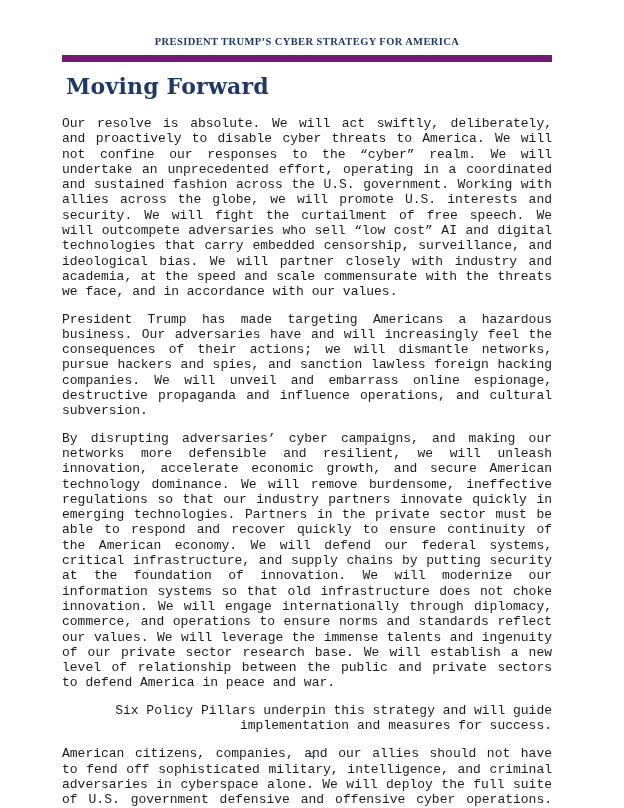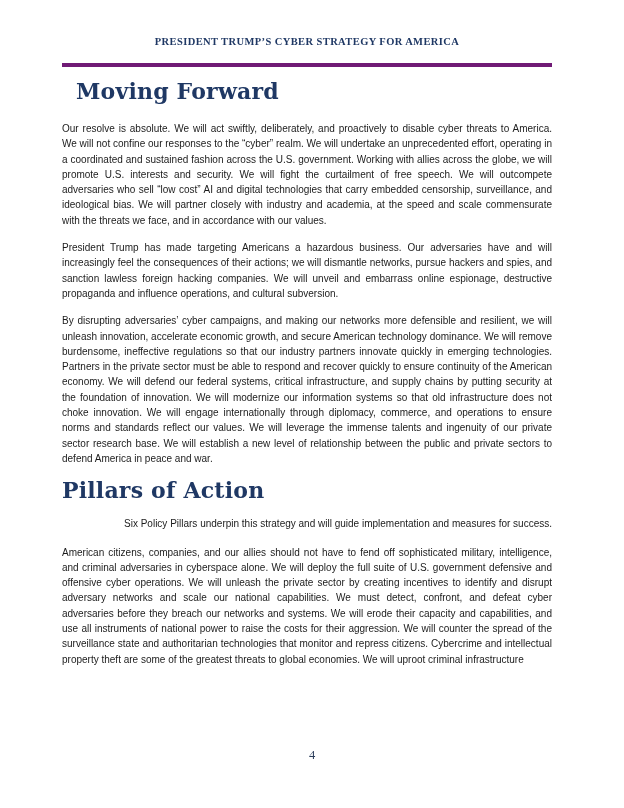--- a/index.html
+++ b/index.html
@@ -12,49 +12,49 @@
     width: 624px;
     height: 808px;
     background: #ffffff;
     overflow: hidden;
     box-sizing: border-box;
     padding: 36px 72px 0 62px;
     font-family: "Liberation Serif", serif;
   }
   
   .doc-header {
-    border-bottom: 4px solid #701a75;
-    padding-bottom: 16px;
+    border-bottom: 7px solid #701a75;
+    padding-bottom: 8px;
   }
   .doc-header-title {
     text-align: center;
     font-family: "Liberation Serif", serif;
     font-weight: bold;
     font-size: 10.5px;
     letter-spacing: 0.4px;
     color: #1f3864;
     line-height: 11px;
   }
   
   h1.section-heading {
     font-family: "DejaVu Serif", serif;
     font-weight: bold;
     font-size: 22px;
     line-height: 25px;
     color: #1f3864;
     letter-spacing: 0.2px;
-    margin: 12px 0 17px 14px;
+    margin: 12px 0 17px 4px;
   }
   h1.section-heading.pillars {
     margin: 10px 0 13px 0;
   }
   
   p.body-par {
-    font-family: Liberation Sans, sans-serif;
-    font-size: 10px;
+    font-family: Liberation Mono, monospace;
+    font-size: 13px;
     line-height: 15.3px;
     color: #1b1b1b;
     text-align: justify;
     margin: 0 0 12px 0;
   }
   p.body-par.intro {
     text-align: right;
     margin-bottom: 13px;
   }
   
@@ -97,21 +97,20 @@
   <main>
 
     <h1 class="section-heading">Moving Forward</h1>
 
     <p class="body-par">Our resolve is absolute. We will act swiftly, deliberately, and proactively to disable cyber threats to America. We will not confine our responses to the “cyber” realm. We will undertake an unprecedented effort, operating in a coordinated and sustained fashion across the U.S. government. Working with allies across the globe, we will promote U.S. interests and security. We will fight the curtailment of free speech. We will outcompete adversaries who sell “low cost” AI and digital technologies that carry embedded censorship, surveillance, and ideological bias. We will partner closely with industry and academia, at the speed and scale commensurate with the threats we face, and in accordance with our values.</p>
 
     <p class="body-par">President Trump has made targeting Americans a hazardous business. Our adversaries have and will increasingly feel the consequences of their actions; we will dismantle networks, pursue hackers and spies, and sanction lawless foreign hacking companies. We will unveil and embarrass online espionage, destructive propaganda and influence operations, and cultural subversion.</p>
 
     <p class="body-par">By disrupting adversaries’ cyber campaigns, and making our networks more defensible and resilient, we will unleash innovation, accelerate economic growth, and secure American technology dominance. We will remove burdensome, ineffective regulations so that our industry partners innovate quickly in emerging technologies. Partners in the private sector must be able to respond and recover quickly to ensure continuity of the American economy. We will defend our federal systems, critical infrastructure, and supply chains by putting security at the foundation of innovation. We will modernize our information systems so that old infrastructure does not choke innovation. We will engage internationally through diplomacy, commerce, and operations to ensure norms and standards reflect our values. We will leverage the immense talents and ingenuity of our private sector research base. We will establish a new level of relationship between the public and private sectors to defend America in peace and war.</p>
 
-    <h1 class="section-heading pillars">Pillars of Action</h1>
 
     <p class="body-par intro">Six Policy Pillars underpin this strategy and will guide implementation and measures for success.</p>
 
 
     <p class="body-par">American citizens, companies, and our allies should not have to fend off sophisticated military, intelligence, and criminal adversaries in cyberspace alone. We will deploy the full suite of U.S. government defensive and offensive cyber operations. We will unleash the private sector by creating incentives to identify and disrupt adversary networks and scale our national capabilities. We must detect, confront, and defeat cyber adversaries before they breach our networks and systems. We will erode their capacity and capabilities, and use all instruments of national power to raise the costs for their aggression. We will counter the spread of the surveillance state and authoritarian technologies that monitor and repress citizens. Cybercrime and intellectual property theft are some of the greatest threats to global economies. We will uproot criminal infrastructure</p>
 
   </main>
 
   <footer class="doc-footer">
     <span class="page-number">4</span>

